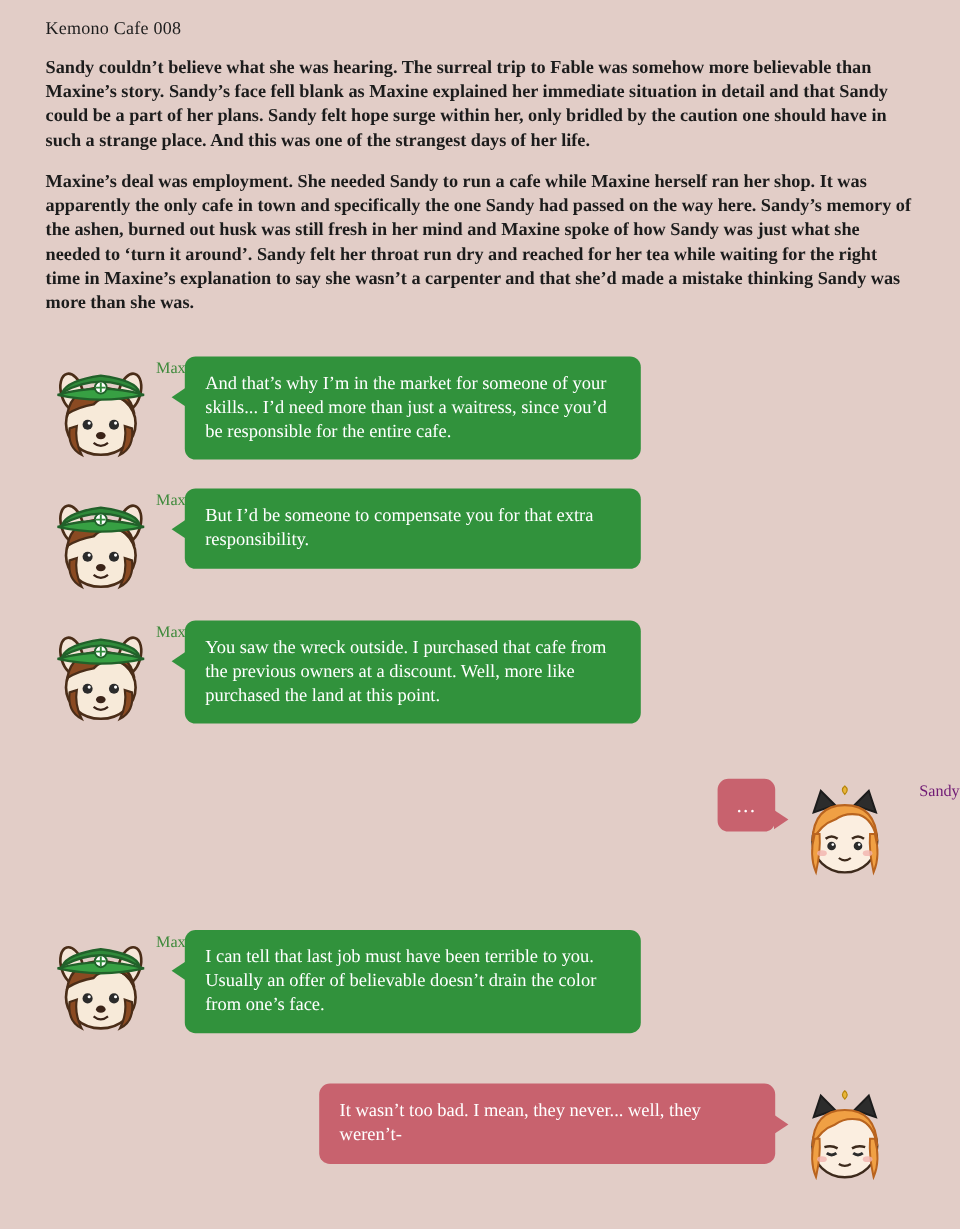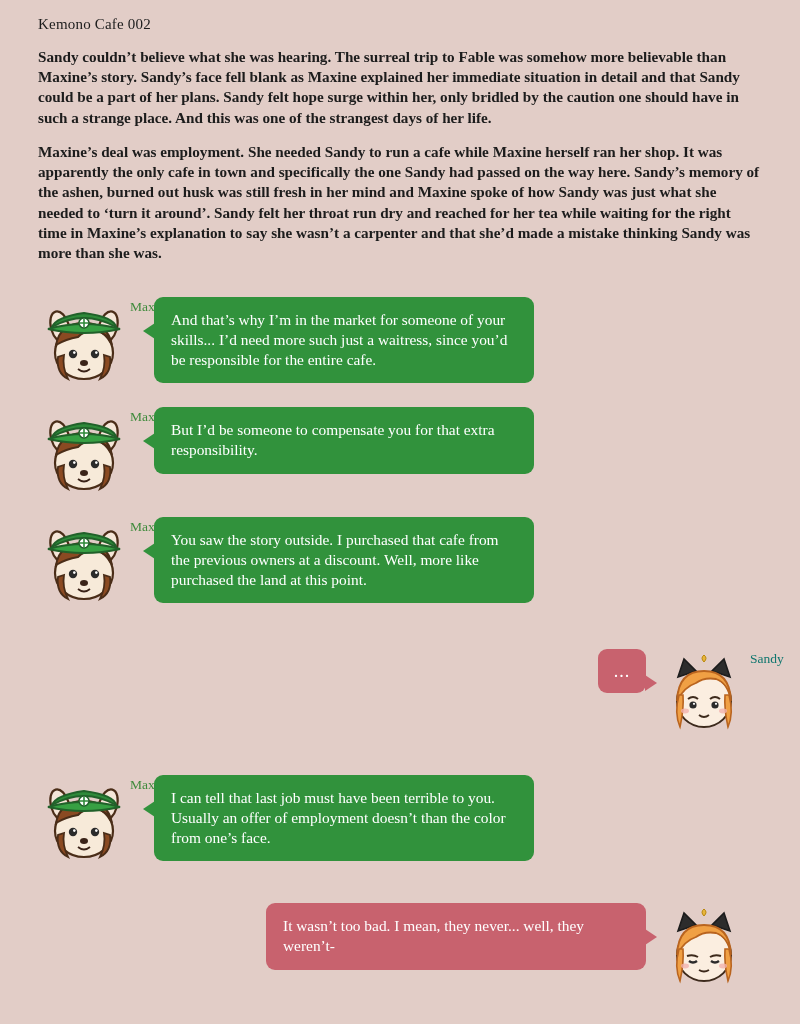--- a/index.html
+++ b/index.html
@@ -73,21 +73,21 @@
     width: 92px;
     height: 92px;
   }
   .avatar-name {
     margin-top: 3px;
     font-family: "Liberation Serif", serif;
     font-size: 13.5px;
     line-height: 1;
   }
   .name-maxine { color: #3f8a3c; }
-  .name-sandy { color: #0f766e; }
+  .name-sandy { color: #701a75; margin-left: 16px; }
 
   .bubble-wrap {
     position: relative;
     display: flex;
     align-items: flex-start;
   }
   .bubble {
     position: relative;
     border-radius: 9px;
     padding: 13px 17px 14px 17px;
@@ -139,21 +139,21 @@
   }
   .bubble.w-sandy { width: 380px; }
   .gap-col { width: 12px; flex: 0 0 auto; }
   .row.right .bubble-wrap { margin-right: 12px; }
 </style>
 </head>
 <body>
 
 <div class="page">
 
-  <div class="doc-title">Kemono Cafe 002</div>
+  <div class="doc-title">Kemono Cafe 008</div>
 
   <p class="narration">Sandy couldn’t believe what she was hearing. The surreal trip to Fable was somehow more believable than Maxine’s story. Sandy’s face fell blank as Maxine explained her immediate situation in detail and that Sandy could be a part of her plans. Sandy felt hope surge within her, only bridled by the caution one should have in such a strange place. And this was one of the strangest days of her life.</p>
   <p class="narration">Maxine’s deal was employment. She needed Sandy to run a cafe while Maxine herself ran her shop. It was apparently the only cafe in town and specifically the one Sandy had passed on the way here. Sandy’s memory of the ashen, burned out husk was still fresh in her mind and Maxine spoke of how Sandy was just what she needed to ‘turn it around’. Sandy felt her throat run dry and reached for her tea while waiting for the right time in Maxine’s explanation to say she wasn’t a carpenter and that she’d made a mistake thinking Sandy was more than she was.</p>
 
   <div class="chat">
 
     <div class="row left">
       <div class="avatar-block">
         <div class="avatar">
           <svg viewBox="0 0 92 92" xmlns="http://www.w3.org/2000/svg">
@@ -172,21 +172,21 @@
             <circle cx="36.3" cy="55.6" r="1.3" fill="#fff"></circle>
             <circle cx="58.3" cy="55.6" r="1.3" fill="#fff"></circle>
             <ellipse cx="46" cy="66" rx="4" ry="3" fill="#3a2318"></ellipse>
             <path d="M40 72 Q46 77 52 72" stroke="#3a2318" stroke-width="1.8" fill="none"></path>
           </svg>
         </div>
         <div class="avatar-name name-maxine">Maxine</div>
       </div>
       <div class="gap-col"></div>
       <div class="bubble-wrap">
-        <div class="bubble green">And that’s why I’m in the market for someone of your skills... I’d need more such just a waitress, since you’d be responsible for the entire cafe.</div>
+        <div class="bubble green">And that’s why I’m in the market for someone of your skills... I’d need more than just a waitress, since you’d be responsible for the entire cafe.</div>
       </div>
     </div>
 
     <div class="row left">
       <div class="avatar-block">
         <div class="avatar">
           <svg viewBox="0 0 92 92" xmlns="http://www.w3.org/2000/svg">
             <ellipse cx="22" cy="30" rx="9" ry="16" fill="#f5e6d8" stroke="#4a2d18" stroke-width="2.2" transform="rotate(-16 22 30)"></ellipse>
             <ellipse cx="70" cy="30" rx="9" ry="16" fill="#f5e6d8" stroke="#4a2d18" stroke-width="2.2" transform="rotate(16 70 30)"></ellipse>
             <ellipse cx="46" cy="56" rx="29" ry="26" fill="#f7ead9" stroke="#4a2d18" stroke-width="2.2"></ellipse>
@@ -232,21 +232,21 @@
             <circle cx="36.3" cy="55.6" r="1.3" fill="#fff"></circle>
             <circle cx="58.3" cy="55.6" r="1.3" fill="#fff"></circle>
             <ellipse cx="46" cy="66" rx="4" ry="3" fill="#3a2318"></ellipse>
             <path d="M40 72 Q46 77 52 72" stroke="#3a2318" stroke-width="1.8" fill="none"></path>
           </svg>
         </div>
         <div class="avatar-name name-maxine">Maxine</div>
       </div>
       <div class="gap-col"></div>
       <div class="bubble-wrap">
-        <div class="bubble green">You saw the story outside. I purchased that cafe from the previous owners at a discount. Well, more like purchased the land at this point.</div>
+        <div class="bubble green">You saw the wreck outside. I purchased that cafe from the previous owners at a discount. Well, more like purchased the land at this point.</div>
       </div>
     </div>
 
     <div class="row right" style="margin-top:22px;">
       <div class="bubble-wrap">
         <div class="bubble pink ellipsis tail-right">...</div>
       </div>
       <div class="avatar-block">
         <div class="avatar">
           <svg viewBox="0 0 92 92" xmlns="http://www.w3.org/2000/svg">
@@ -291,21 +291,21 @@
             <circle cx="36.3" cy="55.6" r="1.3" fill="#fff"></circle>
             <circle cx="58.3" cy="55.6" r="1.3" fill="#fff"></circle>
             <ellipse cx="46" cy="66" rx="4" ry="3" fill="#3a2318"></ellipse>
             <path d="M40 72 Q46 77 52 72" stroke="#3a2318" stroke-width="1.8" fill="none"></path>
           </svg>
         </div>
         <div class="avatar-name name-maxine">Maxine</div>
       </div>
       <div class="gap-col"></div>
       <div class="bubble-wrap">
-        <div class="bubble green">I can tell that last job must have been terrible to you. Usually an offer of employment doesn’t than the color from one’s face.</div>
+        <div class="bubble green">I can tell that last job must have been terrible to you. Usually an offer of believable doesn’t drain the color from one’s face.</div>
       </div>
     </div>
 
     <div class="row right" style="margin-top:18px;">
       <div class="bubble-wrap">
         <div class="bubble pink w-sandy tail-right">It wasn’t too bad. I mean, they never... well, they weren’t-</div>
       </div>
       <div class="avatar-block">
         <div class="avatar">
           <svg viewBox="0 0 92 92" xmlns="http://www.w3.org/2000/svg">

